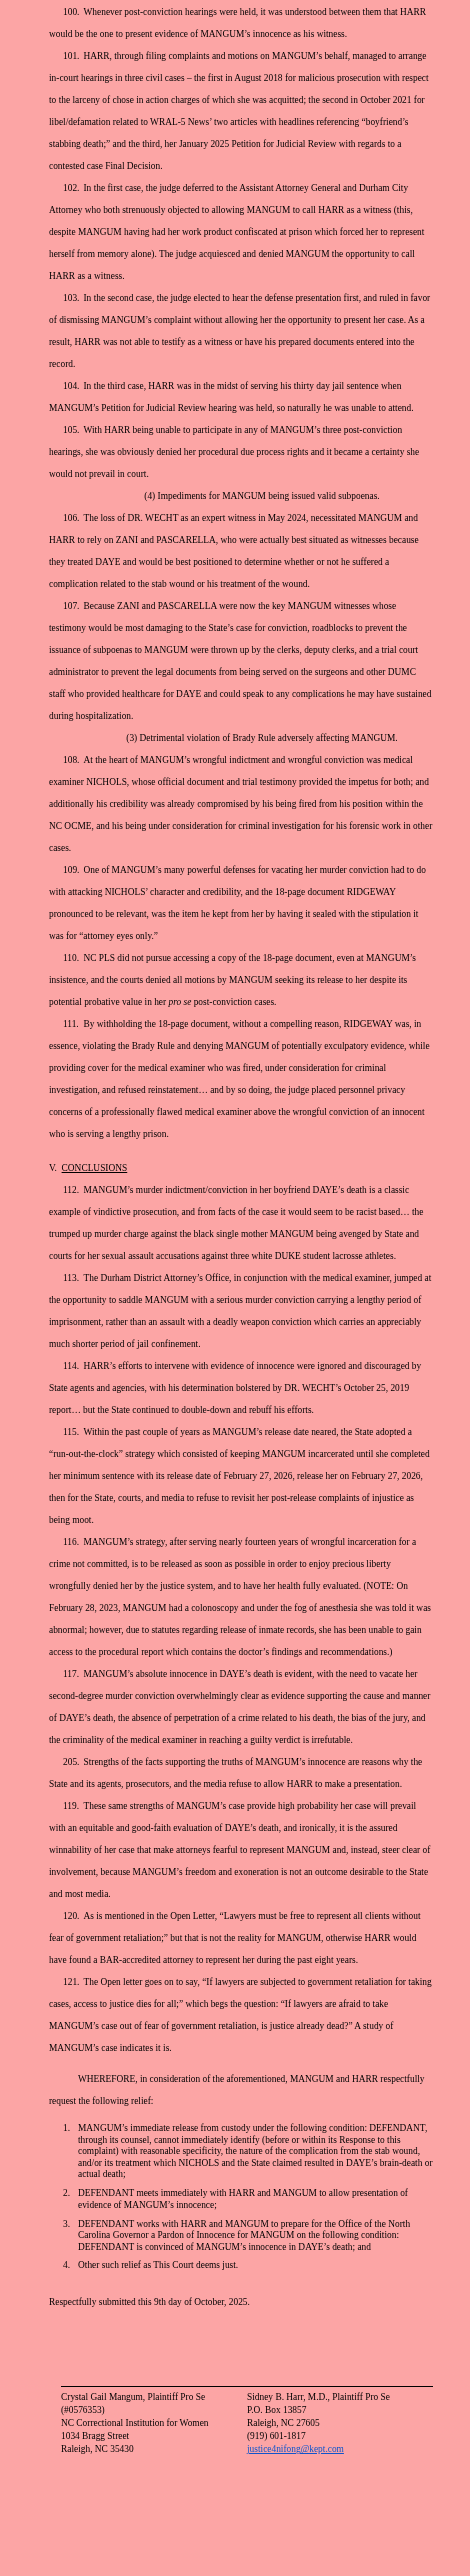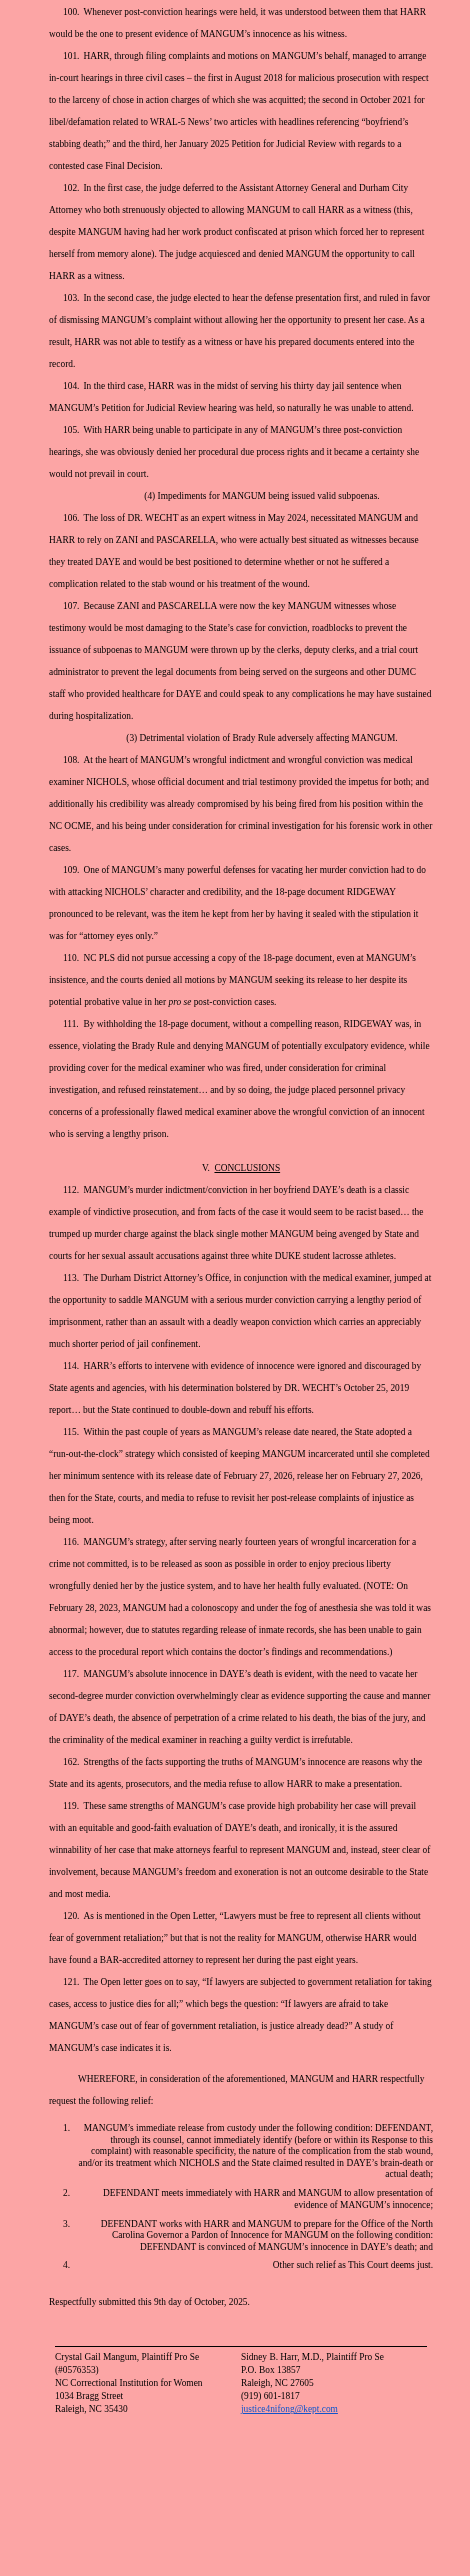--- a/index.html
+++ b/index.html
@@ -5,30 +5,30 @@
   html, body { margin:0; padding:0; background:#ffffff; }
   .page {
     width:471px; min-height:2576px; box-sizing:border-box;
     padding:1.1px 38px 22px 49px;
     font-family:Liberation Serif, serif;
     font-size:9.4px; color:#000; background:#fca5a5;
   }
   p.body { margin:0; line-height:22px; text-align:left; }
   .pnum { display:inline-block; margin-left:14px; width:20.5px; }
   .subheading { margin:0; line-height:22px; padding-left:42px;text-align:center; }
-  .conclusions { margin:12px 0 0 0; line-height:22px; text-align:center; }
+  .conclusions { margin:12px 0 0 0; line-height:22px; }
   .conclusions .title { text-decoration:underline; }
   .wherefore { margin-top:8.9px; line-height:22px; }
   .lead-indent { display:inline-block; width:29px; }
   .relief { margin:11px 0 0 14px; }
   .relief-item { display:flex; line-height:11.6px; margin-bottom:7.2px; }
   .rnum { width:15px; flex:none; }
-  .rtext { flex:1;text-align:right; }
+  .rtext { flex:1; }
   .submitted { margin-top:19px; line-height:22px; }
-  .sig-row { display:flex; justify-content:center; margin-top:33px; }
+  .sig-row { display:flex; justify-content:flex-end; margin-top:73px; }
   .sig-block { width:186px; }
   .sig-line { border:none; border-top:1.1px solid #000; margin:0 0 4.4px 0; }
   .sig-block p { margin:0; line-height:13px; }
   a.email { color:#1155CC; text-decoration:underline; }
   em { font-style:italic; }
 </style>
 </head>
 <body>
 
 <div class="page">
@@ -53,21 +53,21 @@
   <p class="body"><span class="pnum">111.</span><span>By withholding the 18-page document, without a compelling reason, RIDGEWAY was, in essence, violating the Brady Rule and denying MANGUM of potentially exculpatory evidence, while providing cover for the medical examiner who was fired, under consideration for criminal investigation, and refused reinstatement… and by so doing, the judge placed personnel privacy concerns of a professionally flawed medical examiner above the wrongful conviction of an innocent who is serving a lengthy prison.</span></p>
 
   <p class="conclusions"><span>V.</span>&nbsp;&nbsp;<span class="title">CONCLUSIONS</span></p>
 
   <p class="body"><span class="pnum">112.</span><span>MANGUM’s murder indictment/conviction in her boyfriend DAYE’s death is a classic example of vindictive prosecution, and from facts of the case it would seem to be racist based… the trumped up murder charge against the black single mother MANGUM being avenged by State and courts for her sexual assault accusations against three white DUKE student lacrosse athletes.</span></p>
   <p class="body"><span class="pnum">113.</span><span>The Durham District Attorney’s Office, in conjunction with the medical examiner, jumped at the opportunity to saddle MANGUM with a serious murder conviction carrying a lengthy period of imprisonment, rather than an assault with a deadly weapon conviction which carries an appreciably much shorter period of jail confinement.</span></p>
   <p class="body"><span class="pnum">114.</span><span>HARR’s efforts to intervene with evidence of innocence were ignored and discouraged by State agents and agencies, with his determination bolstered by DR. WECHT’s October 25, 2019 report… but the State continued to double-down and rebuff his efforts.</span></p>
   <p class="body"><span class="pnum">115.</span><span>Within the past couple of years as MANGUM’s release date neared, the State adopted a “run-out-the-clock” strategy which consisted of keeping MANGUM incarcerated until she completed her minimum sentence with its release date of February 27, 2026, release her on February 27, 2026, then for the State, courts, and media to refuse to revisit her post-release complaints of injustice as being moot.</span></p>
   <p class="body"><span class="pnum">116.</span><span>MANGUM’s strategy, after serving nearly fourteen years of wrongful incarceration for a crime not committed, is to be released as soon as possible in order to enjoy precious liberty wrongfully denied her by the justice system, and to have her health fully evaluated.  (NOTE:  On February 28, 2023, MANGUM had a colonoscopy and under the fog of anesthesia she was told it was abnormal; however, due to statutes regarding release of inmate records, she has been unable to gain access to the procedural report which contains the doctor’s findings and recommendations.)</span></p>
   <p class="body"><span class="pnum">117.</span><span>MANGUM’s absolute innocence in DAYE’s death is evident, with the need to vacate her second-degree murder conviction overwhelmingly clear as evidence supporting the cause and manner of DAYE’s death, the absence of perpetration of a crime related to his death, the bias of the jury, and the criminality of the medical examiner in reaching a guilty verdict is irrefutable.</span></p>
-  <p class="body"><span class="pnum">162.</span><span>Strengths of the facts supporting the truths of MANGUM’s innocence are reasons why the State and its agents, prosecutors, and the media refuse to allow HARR to make a presentation.</span></p>
+  <p class="body"><span class="pnum">205.</span><span>Strengths of the facts supporting the truths of MANGUM’s innocence are reasons why the State and its agents, prosecutors, and the media refuse to allow HARR to make a presentation.</span></p>
   <p class="body"><span class="pnum">119.</span><span>These same strengths of MANGUM’s case provide high probability her case will prevail with an equitable and good-faith evaluation of DAYE’s death, and ironically, it is the assured winnability of her case that make attorneys fearful to represent MANGUM and, instead, steer clear of involvement, because MANGUM’s freedom and exoneration is not an outcome desirable to the State and most media.</span></p>
   <p class="body"><span class="pnum">120.</span><span>As is mentioned in the Open Letter, “Lawyers must be free to represent all clients without fear of government retaliation;” but that is not the reality for MANGUM, otherwise HARR would have found a BAR-accredited attorney to represent her during the past eight years.</span></p>
   <p class="body"><span class="pnum">121.</span><span>The Open letter goes on to say, “If lawyers are subjected to government retaliation for taking cases, access to justice dies for all;” which begs the question: “If lawyers are afraid to take MANGUM’s case out of fear of government retaliation, is justice already dead?”  A study of MANGUM’s case indicates it is.</span></p>
 
   <p class="wherefore"><span class="lead-indent"></span><span>WHEREFORE, in consideration of the aforementioned, MANGUM and HARR respectfully request the following relief:</span></p>
 
   <div class="relief">
     <div class="relief-item">
         <span class="rnum">1.</span>
         <span class="rtext">MANGUM’s immediate release from custody under the following condition: DEFENDANT, through its counsel, cannot immediately identify (before or within its Response to this complaint) with reasonable specificity, the nature of the complication from the stab wound, and/or its treatment which NICHOLS and the State claimed resulted in DAYE’s brain-death or actual death;</span>

